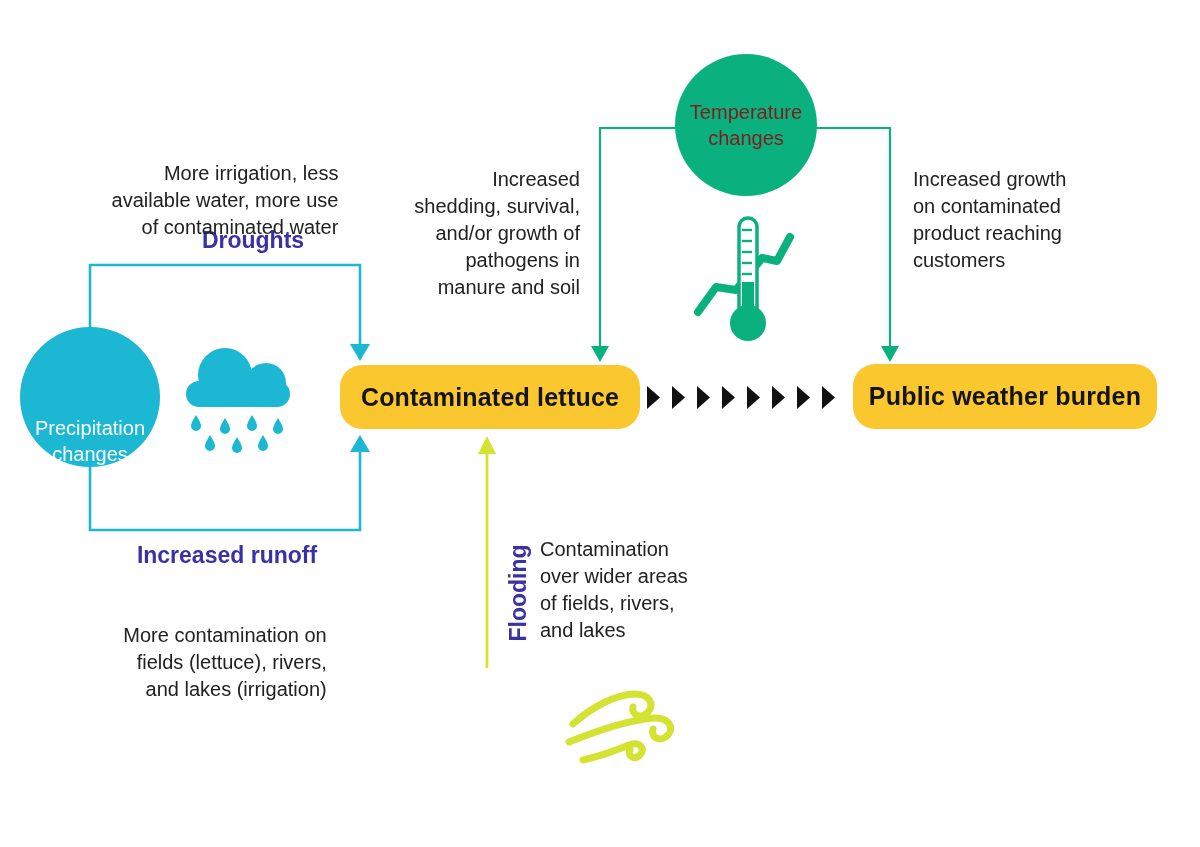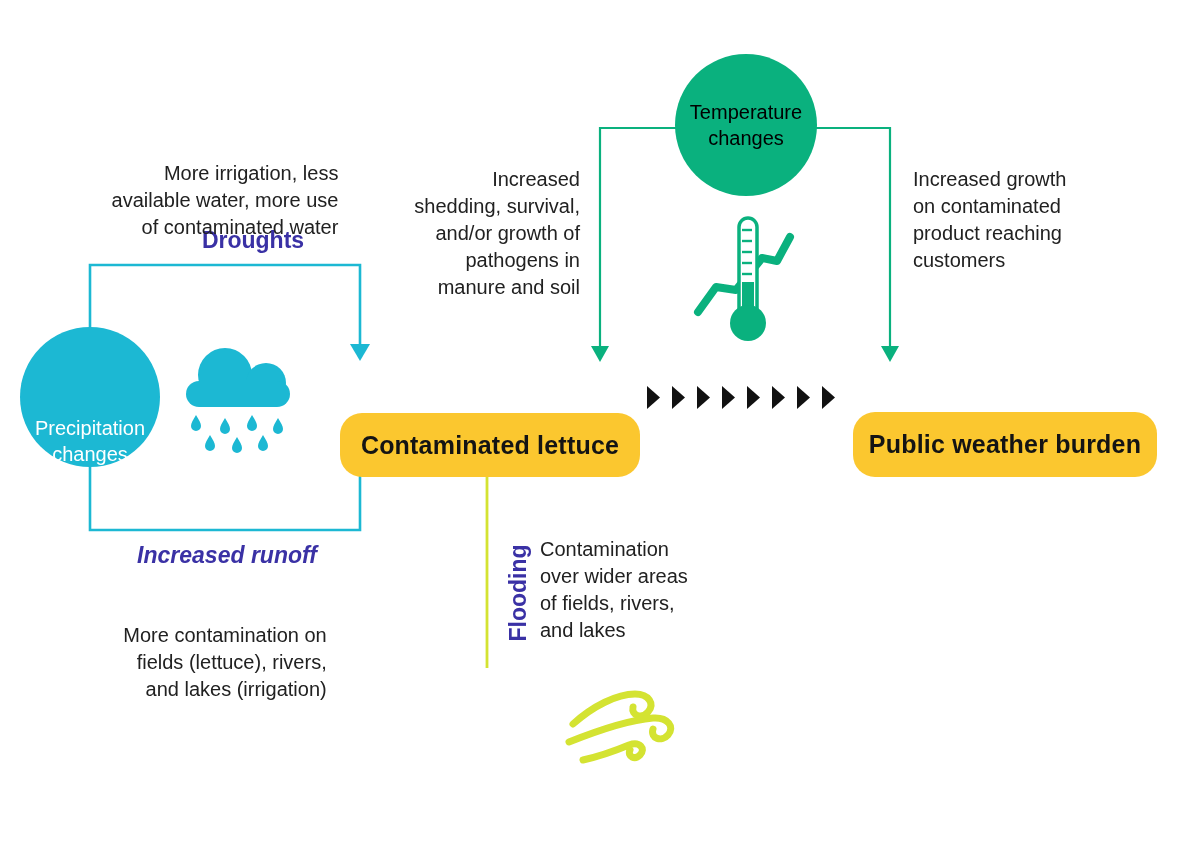--- a/index.html
+++ b/index.html
@@ -8,40 +8,40 @@
     font-family:"Liberation Sans", sans-serif;color:#212121;
   }
   svg{display:block;}
   .layer{position:absolute;left:0;top:0;}
   
   .node-circle{
     position:absolute;border-radius:50%;display:flex;align-items:center;justify-content:center;
     text-align:center;white-space:pre-line;font-size:20px;line-height:26px;z-index:3;
   }
   #node-precipitation{left:20px;top:327px;width:140px;height:140px;background:#1cb8d3;color:#ffffff;align-items:flex-end;}
-  #node-temperature{left:675px;top:54px;width:142px;height:142px;background:#0ab17e;color:#000000;justify-content:center;}
+  #node-temperature{left:675px;top:54px;width:142px;height:142px;background:#0ab17e;color:#7f1d1d;justify-content:center;}
   #node-extreme{left:417px;top:663px;width:140px;height:140px;background:#d4e332;color:#1c1c1c;}
   
   .box{
     position:absolute;background:#fbc72f;border-radius:22px;display:flex;align-items:center;justify-content:center;
-    font-weight:700;font-size:25px;color:#141414;z-index:3;letter-spacing:.2px;margin-top:48px;
+    font-weight:700;font-size:25px;color:#141414;z-index:3;letter-spacing:.2px;
   }
   #box-lettuce{left:340px;top:365px;width:300px;height:64px;}
   #box-public-health{left:853px;top:364px;width:304px;height:65px;}
   
   .ann{position:absolute;font-size:20px;line-height:27px;white-space:pre-line;z-index:2;}
   .centered{transform:translateX(-50%);text-align:right;margin-top:34px;}
   .right{text-align:right;}
   .edge-label{position:absolute;color:#3a31a5;font-weight:700;font-size:23px;white-space:nowrap;z-index:2;}
   #lbl-irrigation{left:225px;top:126px;}
   #lbl-droughts{left:225px;top:227px;transform:translateX(-50%);margin-left:28px;}
   #lbl-shedding{left:380px;top:166px;width:200px;}
   #lbl-growth{left:913px;top:166px;}
   #lbl-contam-freq{left:745px;top:433px;}
-  #lbl-runoff{left:227px;top:542px;transform:translateX(-50%);font-style:italic;}
+  #lbl-runoff{left:227px;top:542px;transform:translateX(-50%);}
   #lbl-contam-fields{left:225px;top:588px;}
   #lbl-flooding{left:518px;top:593px;transform:translate(-50%,-50%) rotate(-90deg);transform-origin:center;}
   #lbl-wider{left:540px;top:536px;}
   .icon{position:absolute;z-index:2;}
 </style>
 </head>
 <body>
 
 <div id="canvas">
 

